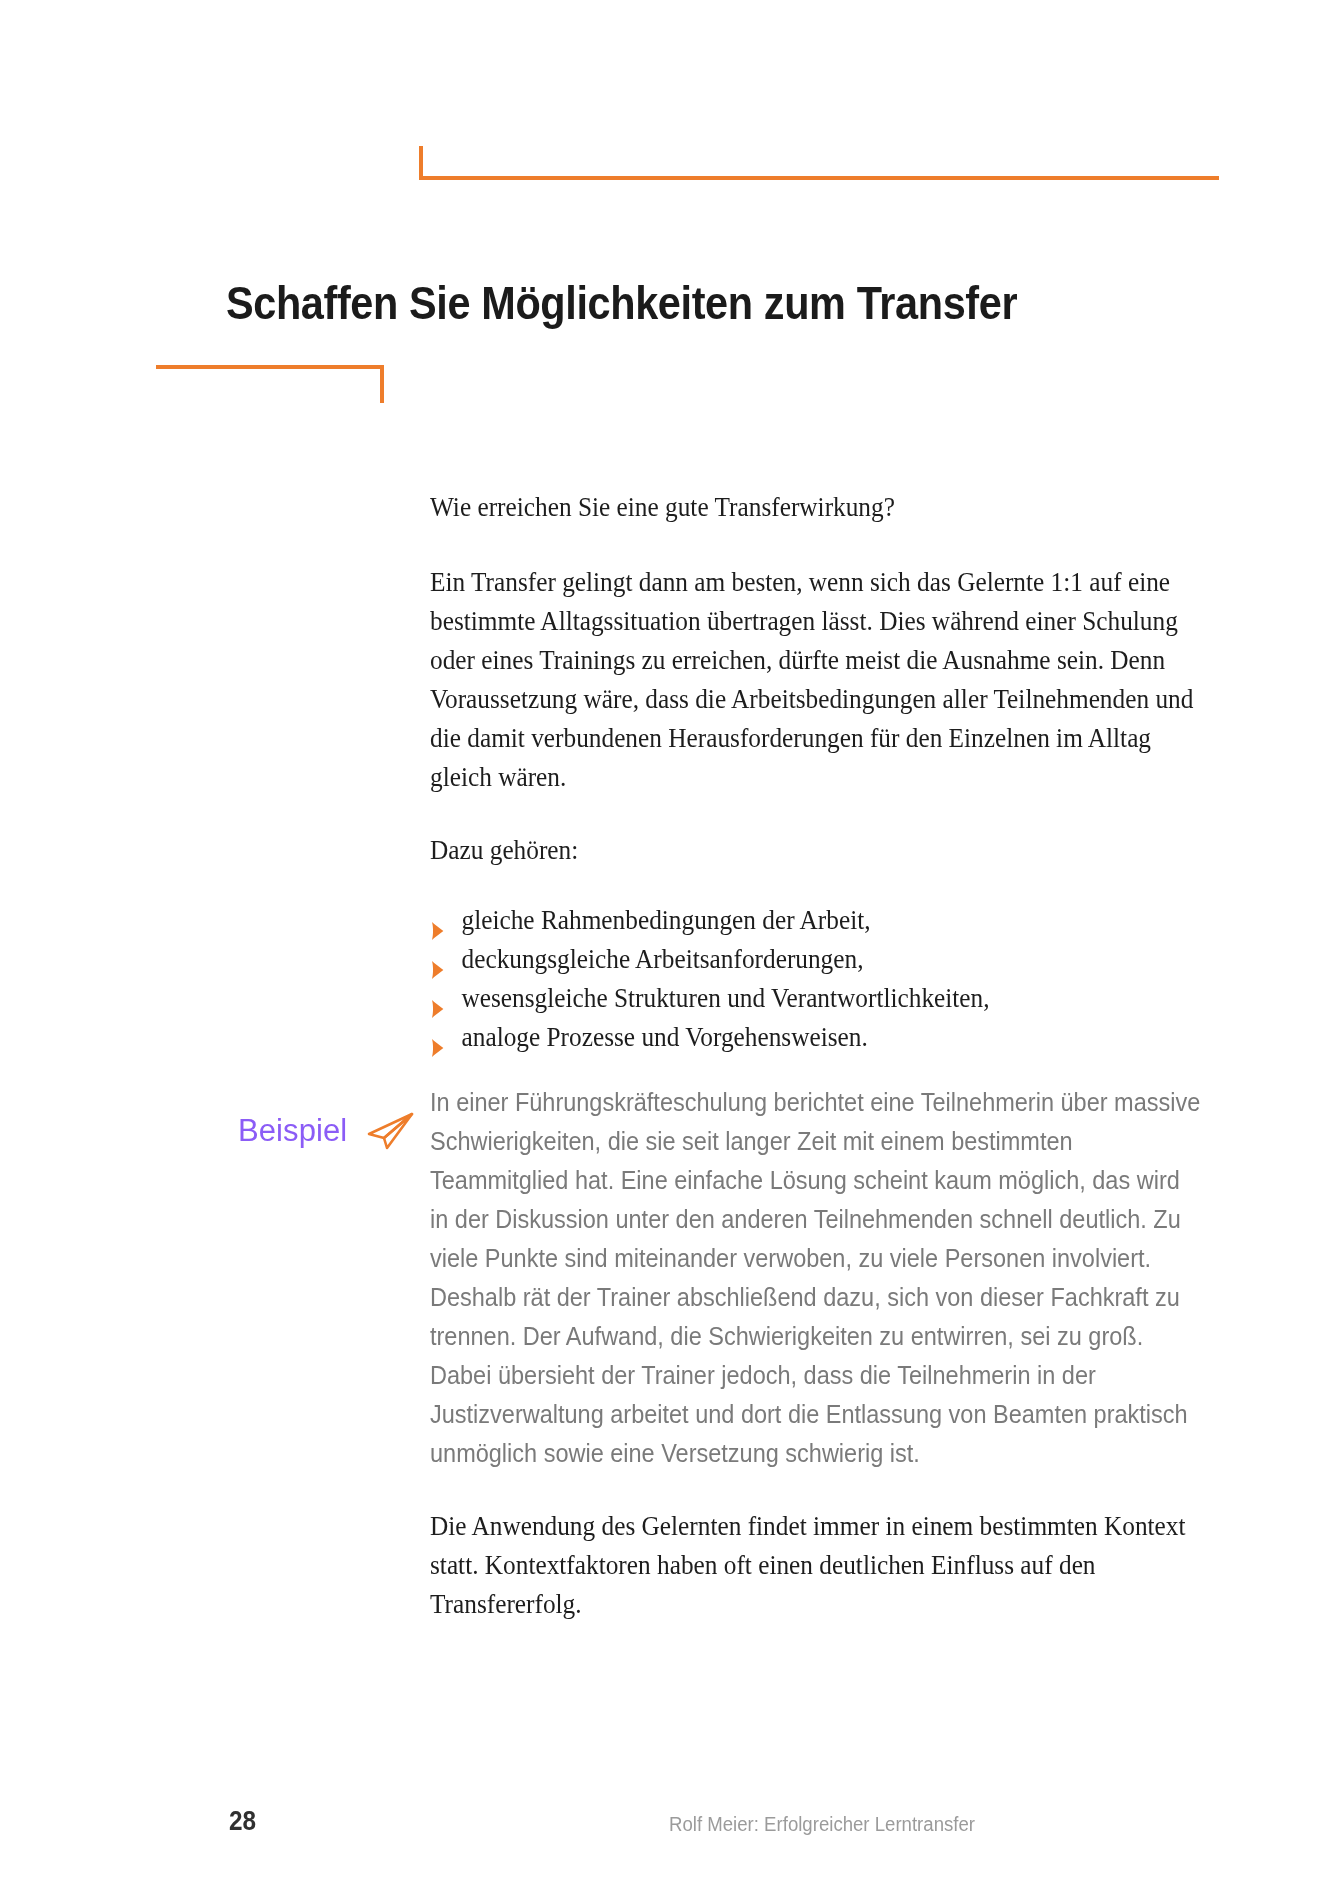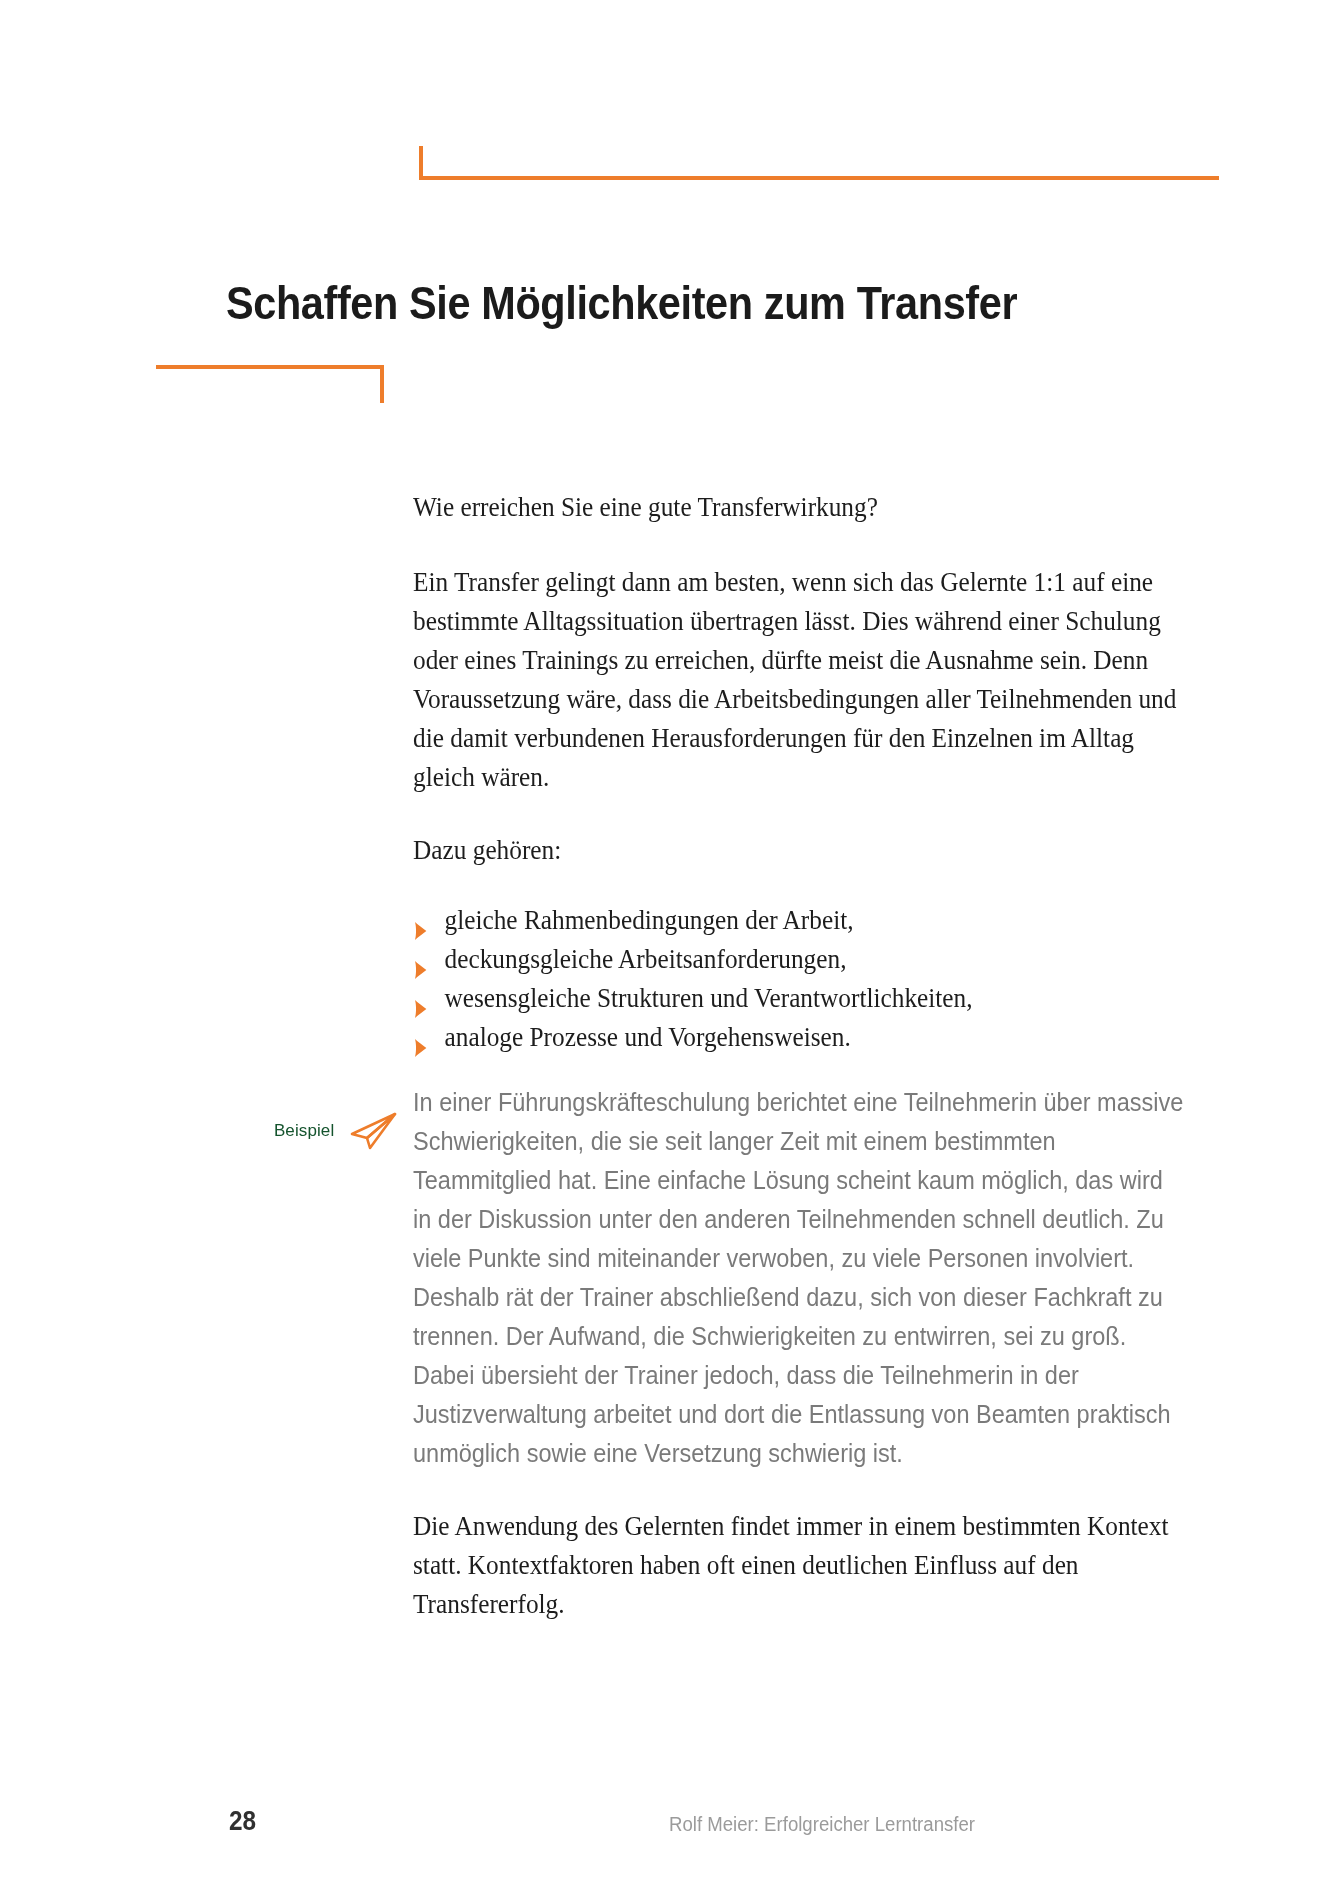--- a/index.html
+++ b/index.html
@@ -87,21 +87,21 @@
     letter-spacing: -0.4px;
     color: #1b1b1b;
     transform: scaleX(0.9);
     transform-origin: left top;
     white-space: nowrap;
   }
 
   
   .content {
     position: absolute;
-    left: 377px;
+    left: 394px;
     top: 488px;
     width: 820px;
   }
 
   .para {
     font-family: "Liberation Serif", serif;
     font-size: 26.5px;
     line-height: 39px;
     color: #1d1d1d;
     margin: 0 0 34px 0;
@@ -140,23 +140,23 @@
   .example-wrap {
     position: relative;
   }
   .example-label {
     position: absolute;
     left: -225px;
     top: 28px;
     width: 210px;
     text-align: right;
     font-family: "Liberation Sans", sans-serif;
-    font-size: 17px;
+    font-size: 31px;
     line-height: 28px;
-    color: #14532d;
+    color: #8b5cf6;
     white-space: nowrap;
   }
   .example-label .lbl-text {
     display: inline-block;
     vertical-align: middle;
     letter-spacing: 0.1px;
   }
   .example-label .plane {
     display: inline-block;
     vertical-align: middle;

